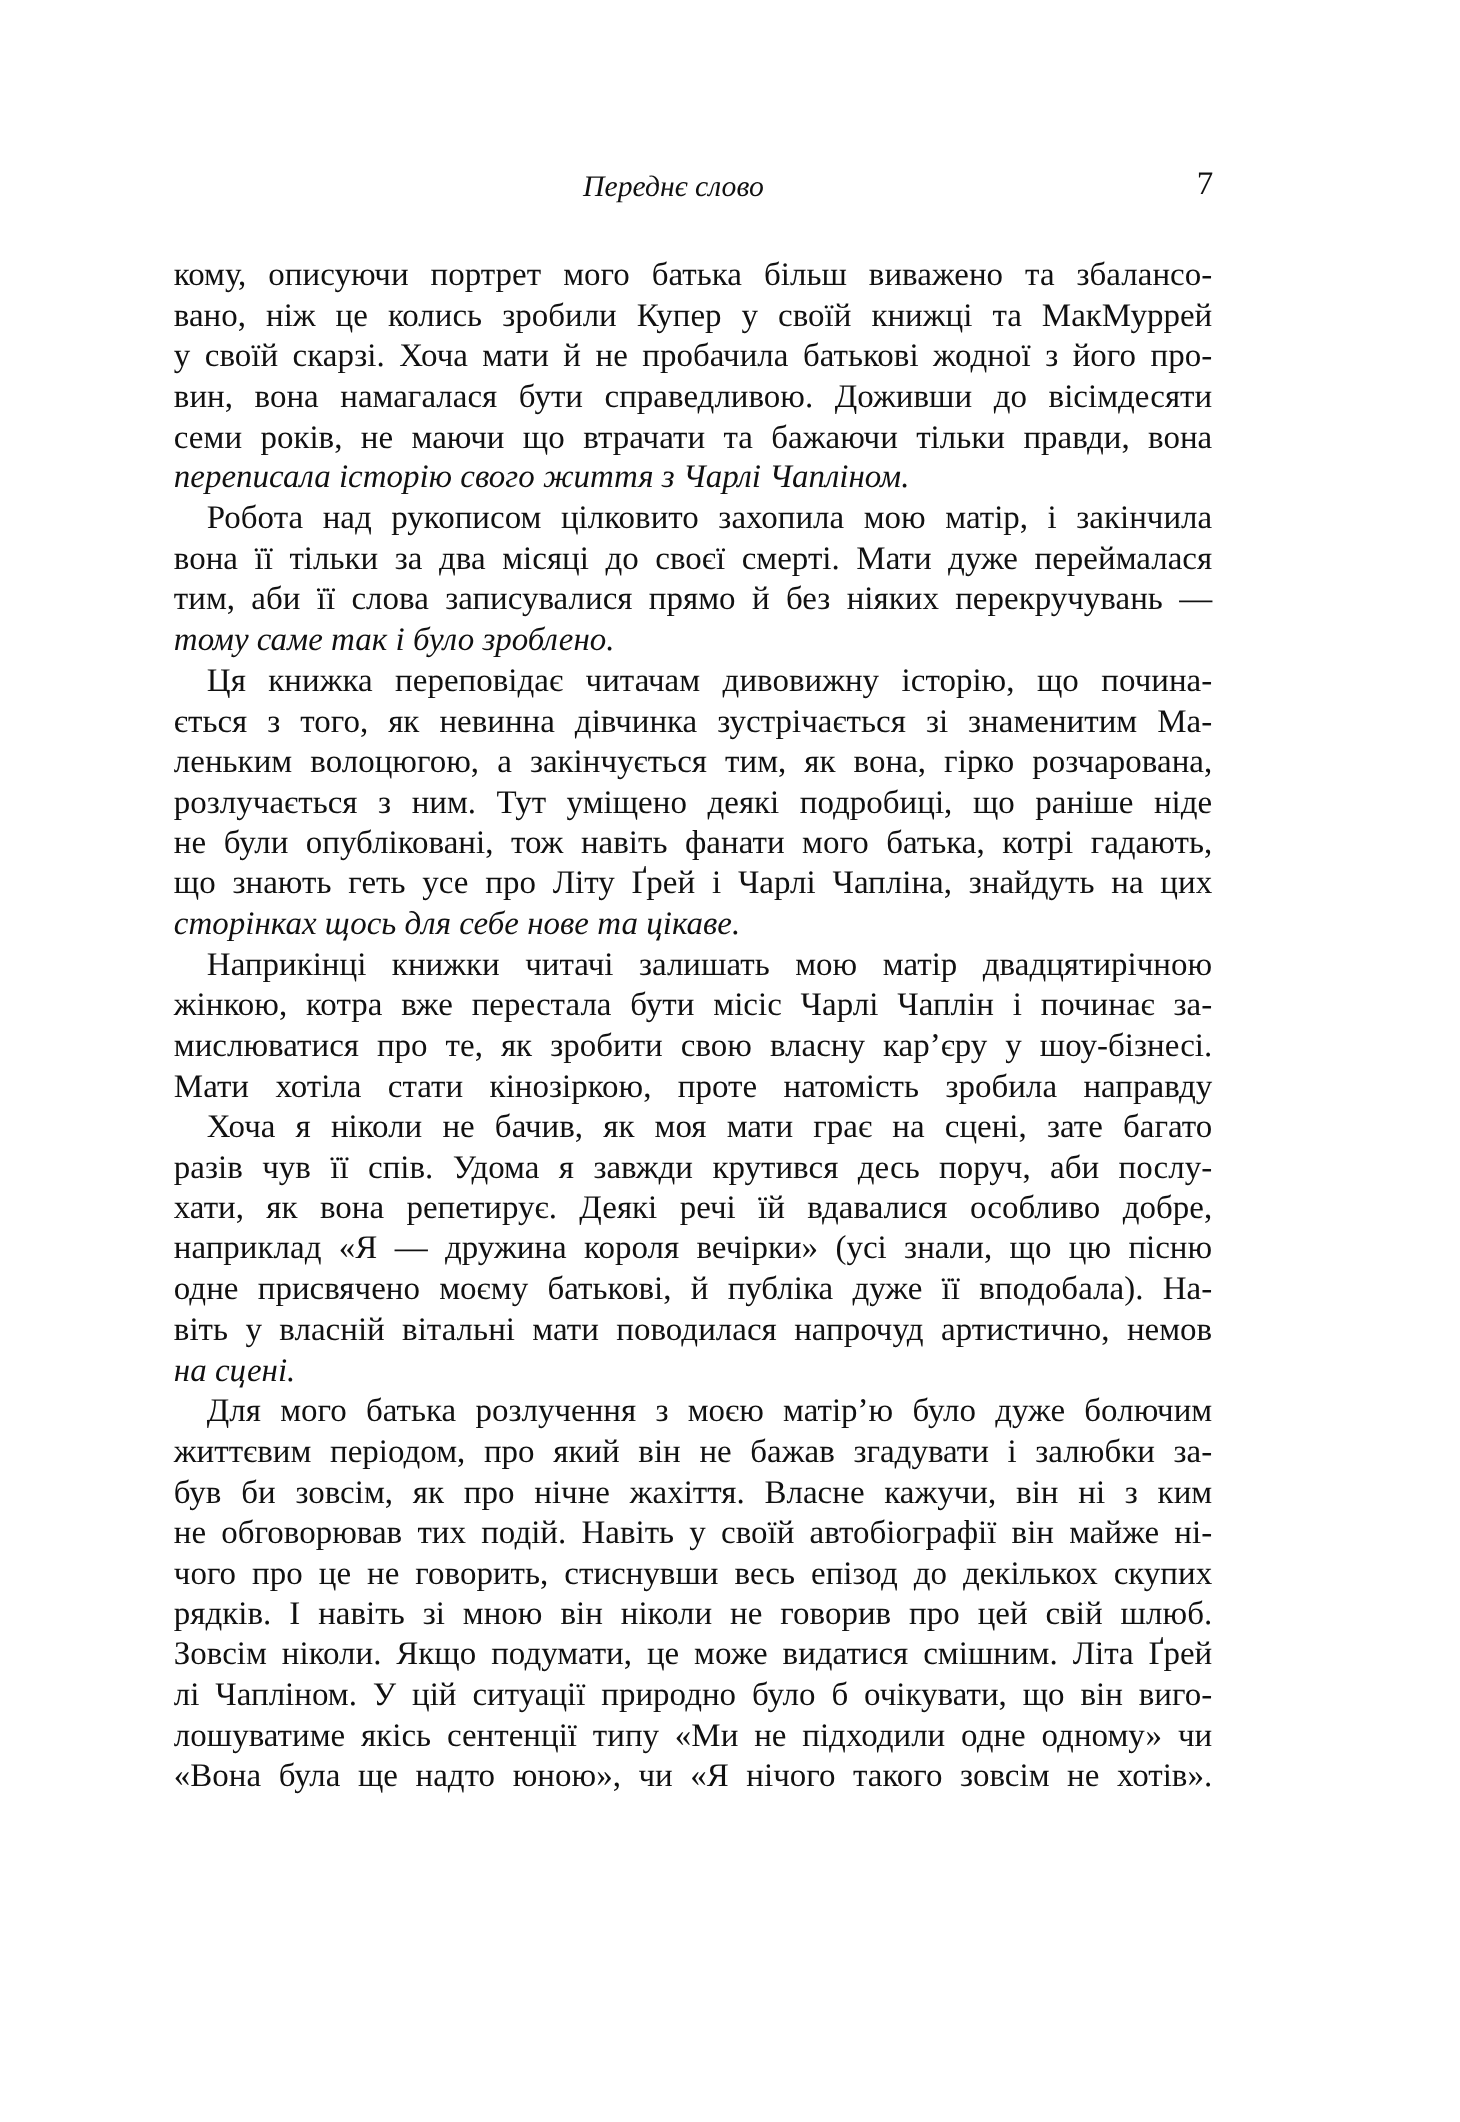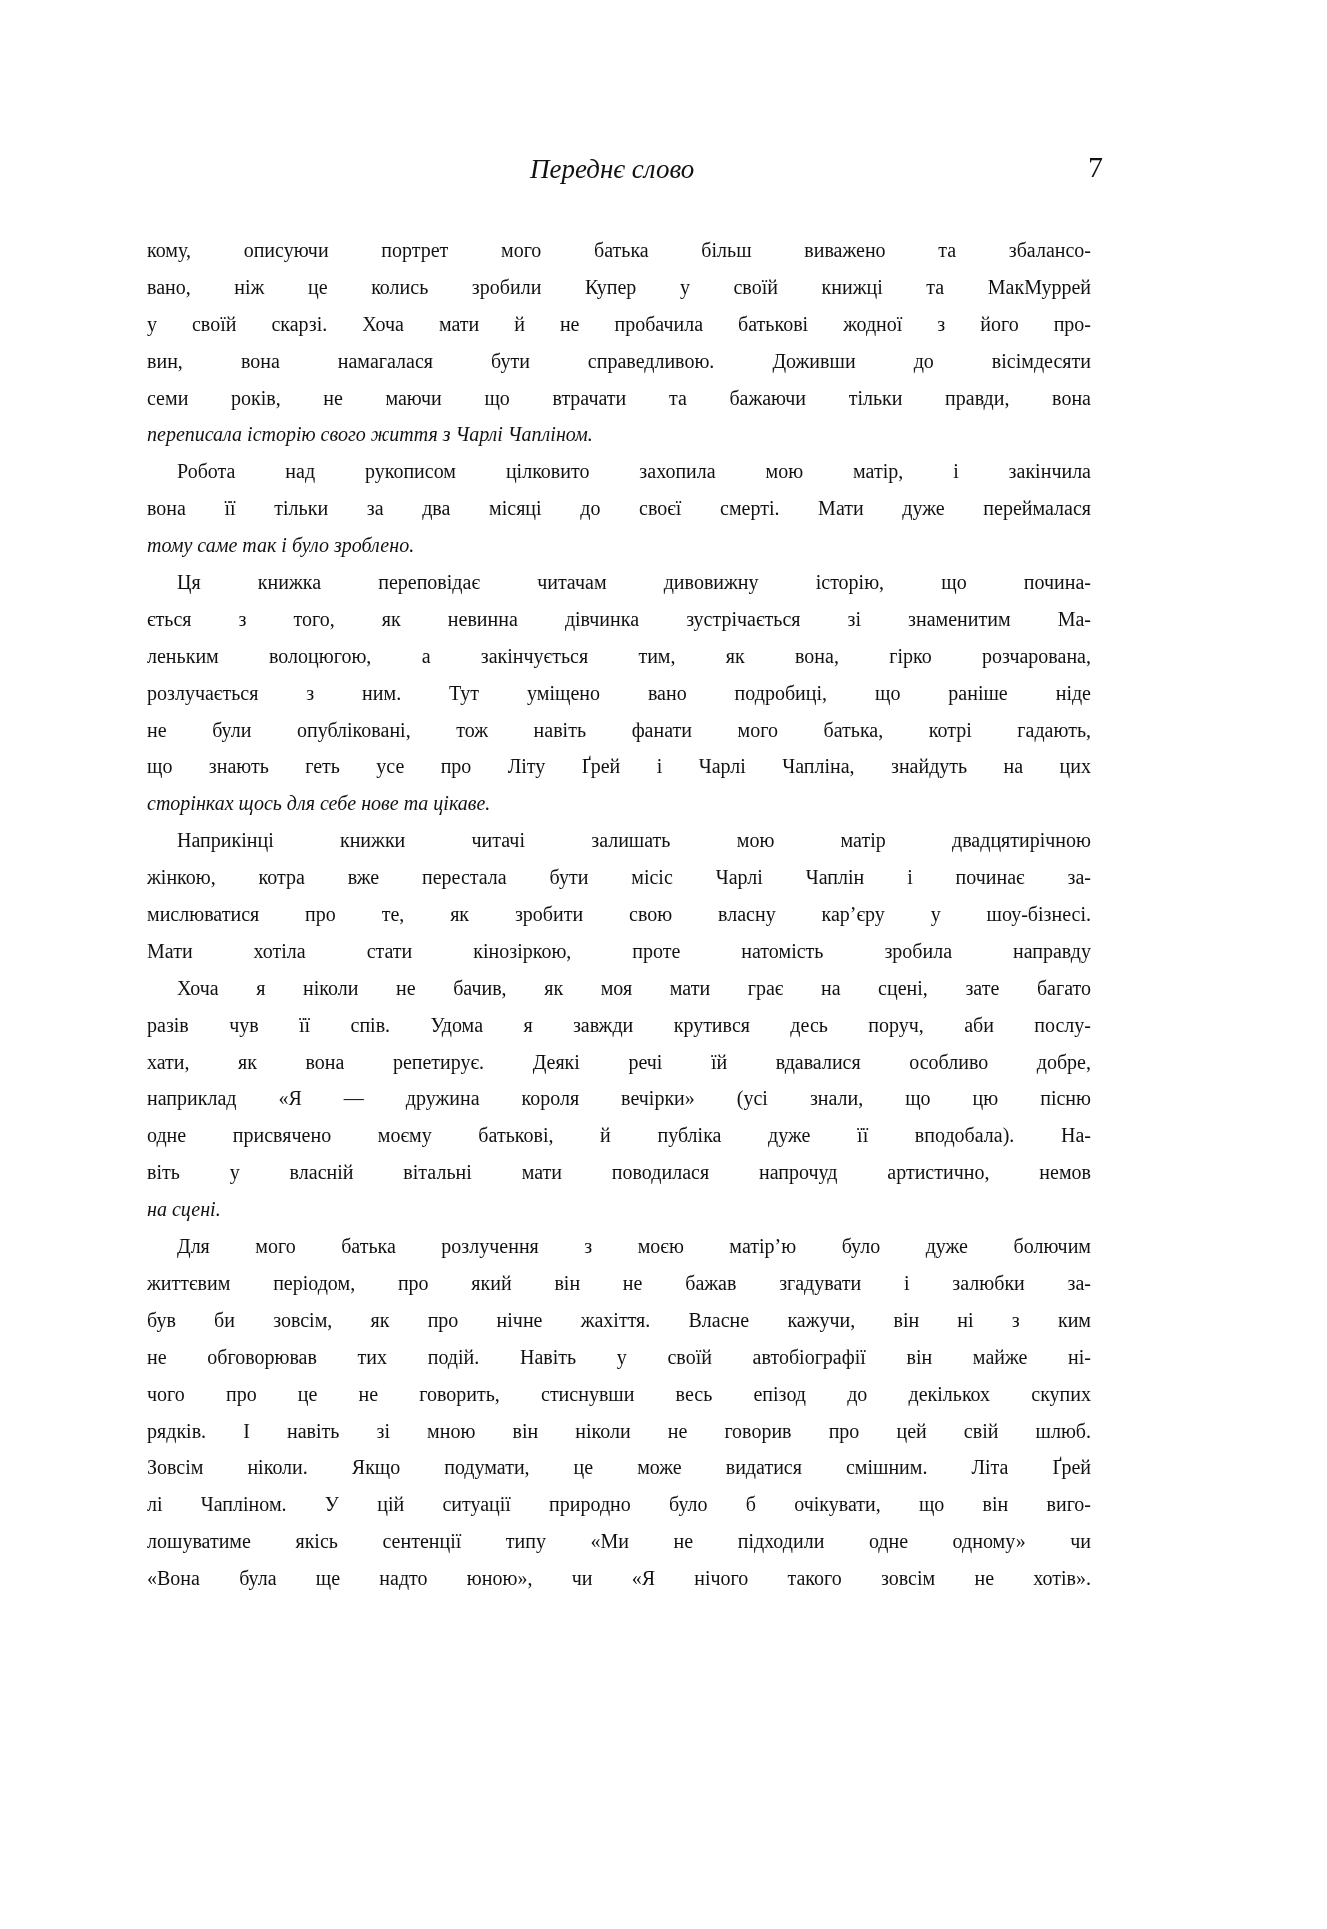--- a/index.html
+++ b/index.html
@@ -12,23 +12,23 @@
     position: absolute; left: 530px; top: 4px;
     font-family: "Liberation Serif", "DejaVu Serif", serif;
     font-style: italic; font-size: 27px; color: #111;
   }
   .page-number {
     position: absolute; left: 1088px; top: 0px;
     font-family: "Liberation Serif", "DejaVu Serif", serif;
     font-size: 30px; color: #111;
   }
   .body-text {
-    position: absolute; left: 147px; top: 232px; width: 944px;
+    position: absolute; left: 158px; top: 232px; width: 944px;
     font-family: "Liberation Serif", "DejaVu Serif", serif;
-    font-size: 20px; line-height: 36.9px; color: #111;
+    font-size: 30px; line-height: 36.9px; color: #111;
   }
   .line {
     display: block; height: 36.9px; white-space: nowrap;
     text-align: justify; text-align-last: justify; overflow: visible;
   }
   .line.last { text-align-last: left; font-style: italic; }
   .line.indent { padding-left: 30px; }
 </style>
 </head>
 <body>
@@ -46,28 +46,29 @@
       <span class="line">вано, ніж це колись зробили Купер у своїй книжці та МакМуррей</span>
       <span class="line">у своїй скарзі. Хоча мати й не пробачила батькові жодної з його про-</span>
       <span class="line">вин, вона намагалася бути справедливою. Доживши до вісімдесяти</span>
       <span class="line">семи років, не маючи що втрачати та бажаючи тільки правди, вона</span>
       <span class="line last">переписала історію свого життя з Чарлі Чапліном.</span>
     </div>
 
     <div>
       <span class="line indent">Робота над рукописом цілковито захопила мою матір, і закінчила</span>
       <span class="line">вона її тільки за два місяці до своєї смерті. Мати дуже переймалася</span>
+      <span class="line">тим, аби її слова записувалися прямо й без ніяких перекручувань —</span>
       <span class="line last">тому саме так і було зроблено.</span>
     </div>
 
     <div>
       <span class="line indent">Ця книжка переповідає читачам дивовижну історію, що почина-</span>
       <span class="line">ється з того, як невинна дівчинка зустрічається зі знаменитим Ма-</span>
       <span class="line">леньким волоцюгою, а закінчується тим, як вона, гірко розчарована,</span>
-      <span class="line">розлучається з ним. Тут уміщено вано подробиці, що раніше ніде</span>
+      <span class="line">розлучається з ним. Тут уміщено деякі подробиці, що раніше ніде</span>
       <span class="line">не були опубліковані, тож навіть фанати мого батька, котрі гадають,</span>
       <span class="line">що знають геть усе про Літу Ґрей і Чарлі Чапліна, знайдуть на цих</span>
       <span class="line last">сторінках щось для себе нове та цікаве.</span>
     </div>
 
     <div>
       <span class="line indent">Наприкінці книжки читачі залишать мою матір двадцятирічною</span>
       <span class="line">жінкою, котра вже перестала бути місіс Чарлі Чаплін і починає за-</span>
       <span class="line">мислюватися про те, як зробити свою власну кар’єру у шоу-бізнесі.</span>
       <span class="line">Мати хотіла стати кінозіркою, проте натомість зробила направду</span>

